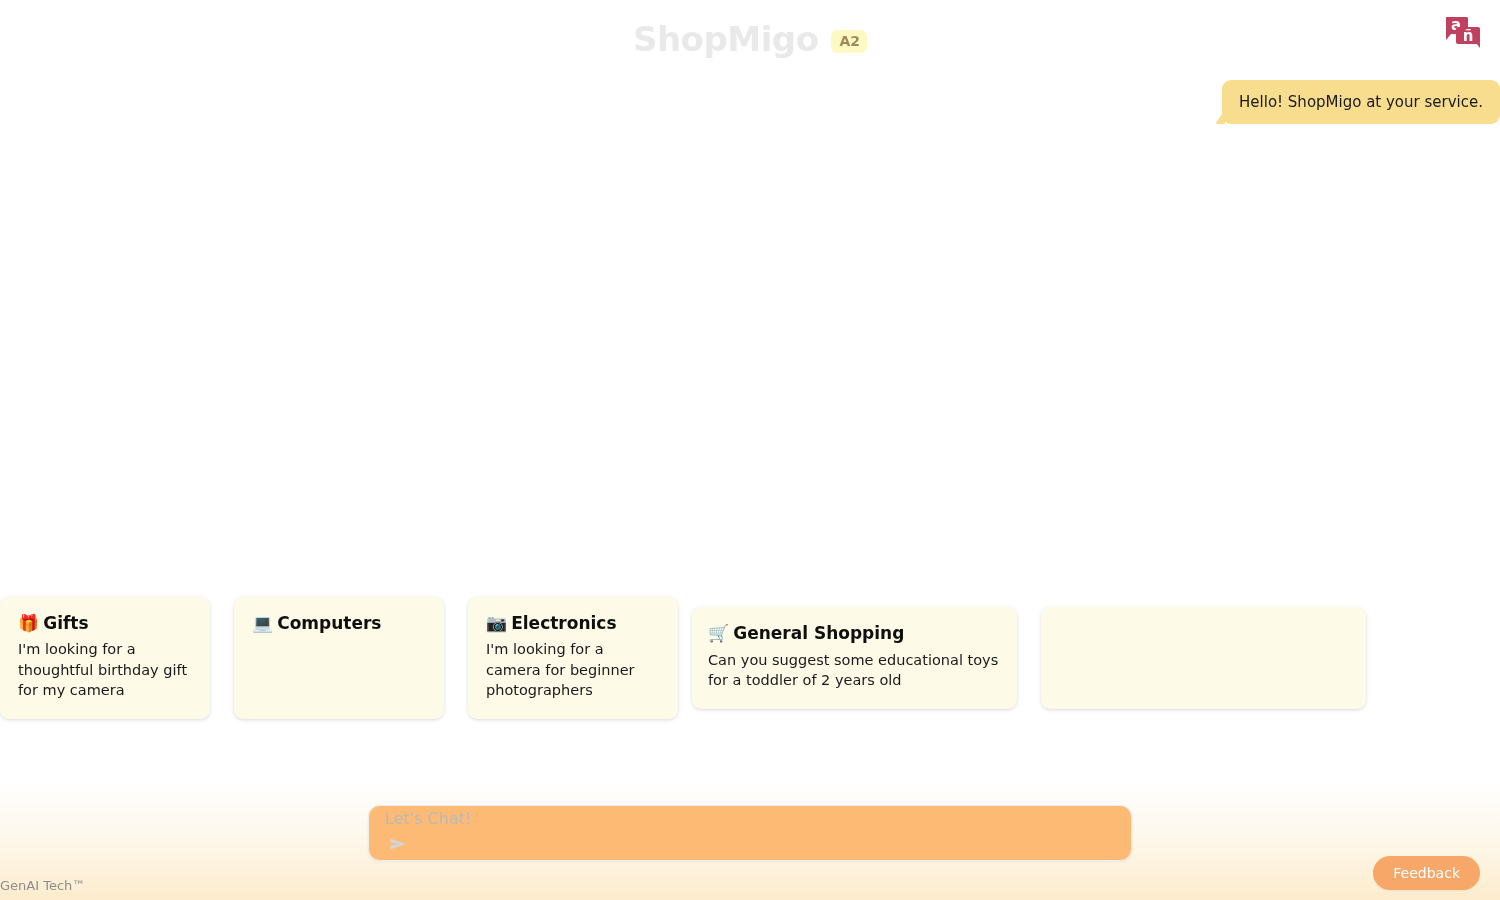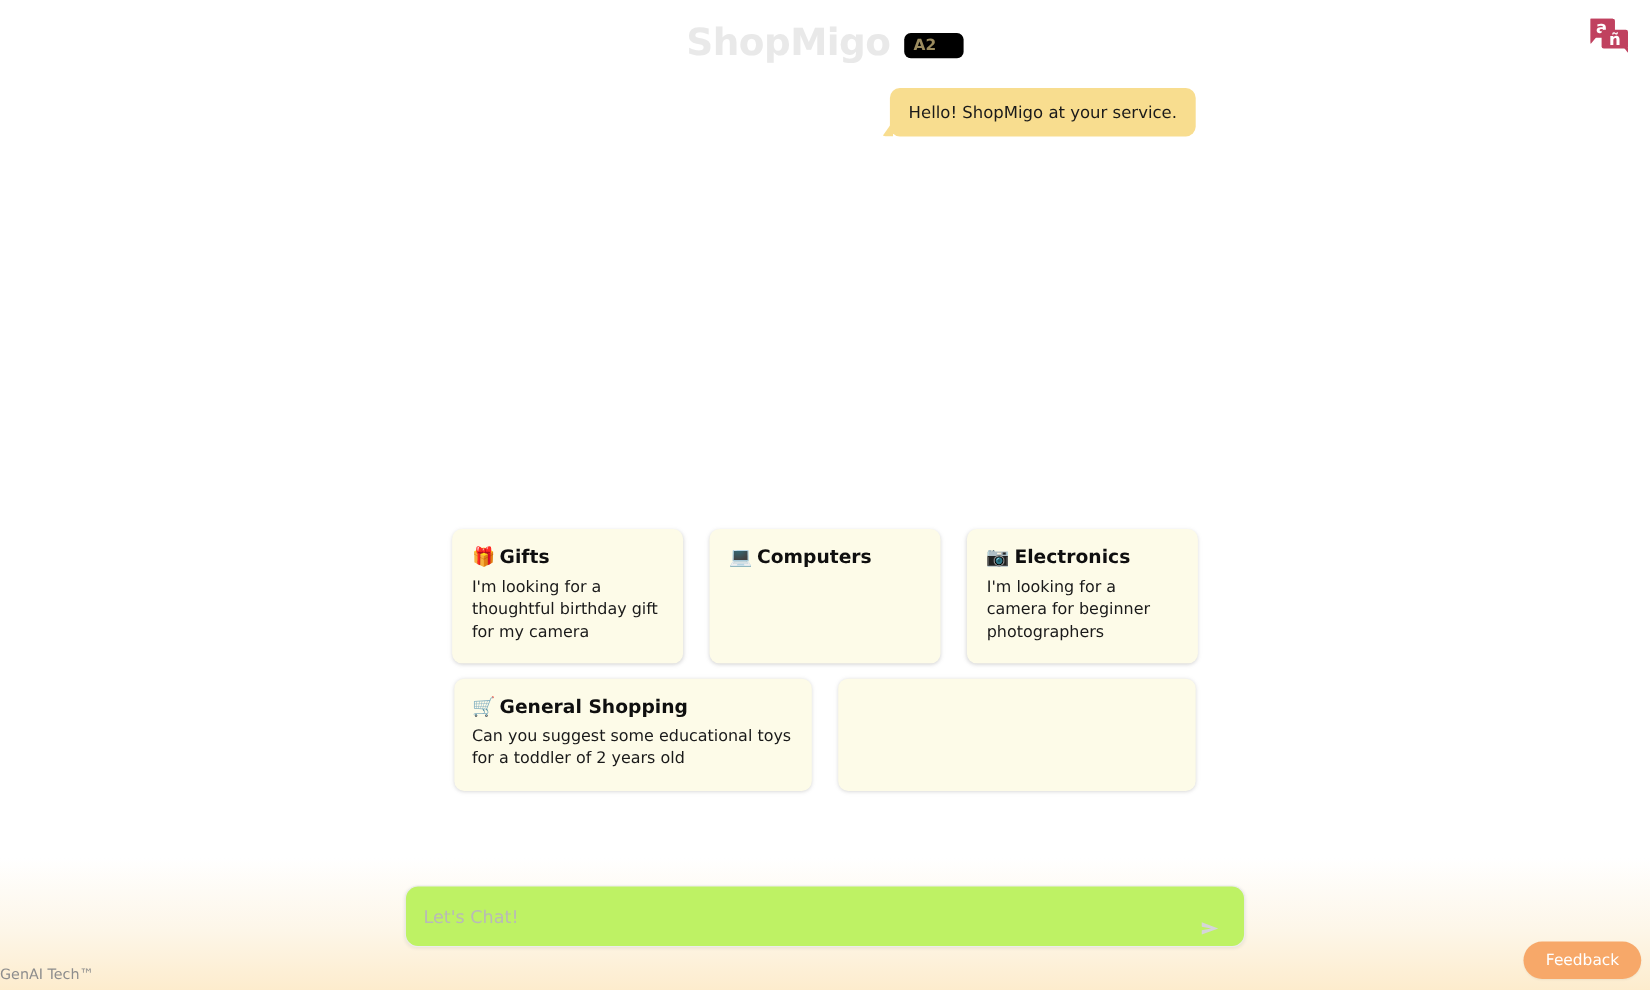--- a/index.html
+++ b/index.html
@@ -49,25 +49,25 @@
     height: 62px;
   }
   .app-title {
     font-size: 34px;
     font-weight: bold;
     color: #e9e9e9;
     letter-spacing: -0.5px;
     line-height: 1;
   }
   .lang-badge {
-    background: #000000;
+    background: #fef9c3;
     color: #9b8b5e;
     font-size: 14px;
     font-weight: bold;
-    padding: 4px 25px 5px 9px;
+    padding: 4px 7px 5px 9px;
     border-radius: 6px;
     line-height: 1;
     align-self: center;
     margin-top: 4px;
   }
 
   
   .translate-icon {
     position: absolute;
     top: 10px;
@@ -78,21 +78,21 @@
   }
 
   
   .chat-area {
     width: 100%;
     flex: 0 0 auto;
     padding-left: 396px;
     padding-top: 18px;
     display: flex;
     flex-direction: column;
-    align-items: center;
+    align-items: flex-end;
     gap: 16px;
   }
   .bubble {
     position: relative;
     background: #f8dd8f;
     color: #1a1a1a;
     font-size: 15px;
     line-height: 1.35;
     padding: 12px 17px;
     border-radius: 9px;
@@ -111,21 +111,21 @@
     border-bottom-left-radius: 3px;
   }
 
   
   .spacer { flex: 1 1 auto; }
 
   
   .suggestions {
     width: 100%;
     display: flex;
-    flex-direction: column;
+    flex-direction: row;
     align-items: center;
     gap: 14px;
     padding-bottom: 8px;
   }
   .suggest-row {
     display: flex;
     justify-content: center;
     gap: 24px;
   }
   .card {
@@ -159,27 +159,28 @@
   
   .composer-wrap {
     width: 100%;
     display: flex;
     justify-content: center;
     padding-top: 78px;
   }
   .composer {
     width: 764px;
     height: 56px;
-    background: #bef264;
+    background: #fdba74;
     border: 1px solid #ececec;
     border-radius: 12px;
     box-shadow: 0 1px 3px rgba(0,0,0,0.06);
     display: flex;
-    align-items: flex-end;
+    align-items: flex-start;
     padding: 0 16px 0 14px;
+    flex-direction: column;
   }
   .composer-input {
     flex: 1 1 auto;
     border: none;
     outline: none;
     background: transparent;
     font-family: "DejaVu Sans", "Liberation Sans", sans-serif;
     font-size: 16px;
     color: #333;
     height: 100%;
@@ -204,21 +205,21 @@
     padding-bottom: 6px;
   }
   .footer-text {
     font-size: 13px;
     color: #8d8d8d;
   }
 
   
   .feedback-btn {
     position: absolute;
-    right: 8px;
+    right: 20px;
     bottom: 10px;
     background: #f7a869;
     color: #ffffff;
     font-size: 14px;
     border: none;
     border-radius: 18px;
     padding: 9px 20px;
     cursor: pointer;
     font-family: "DejaVu Sans", "Liberation Sans", sans-serif;
     z-index: 6;

